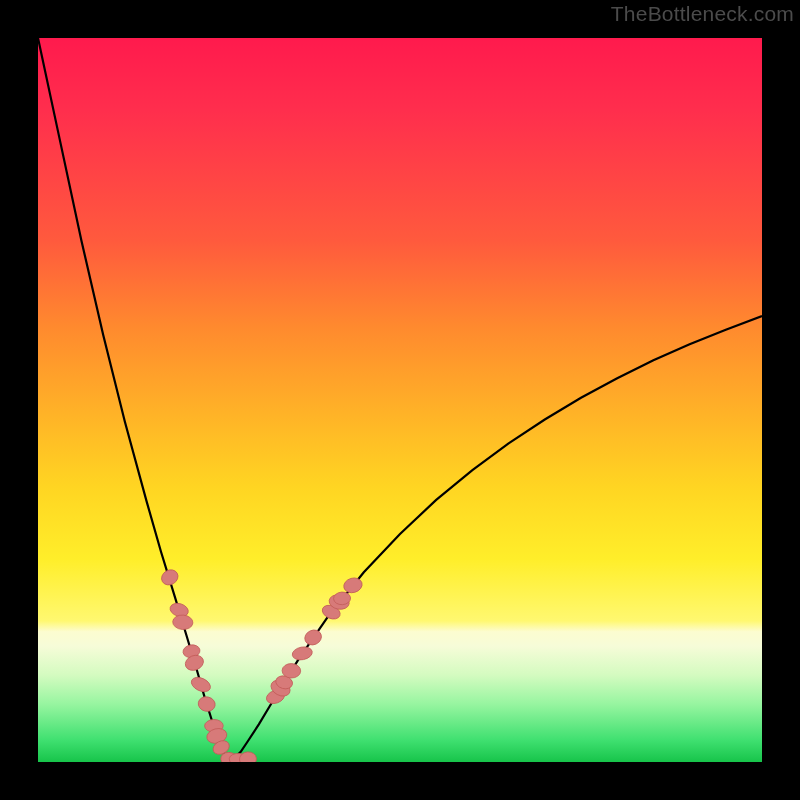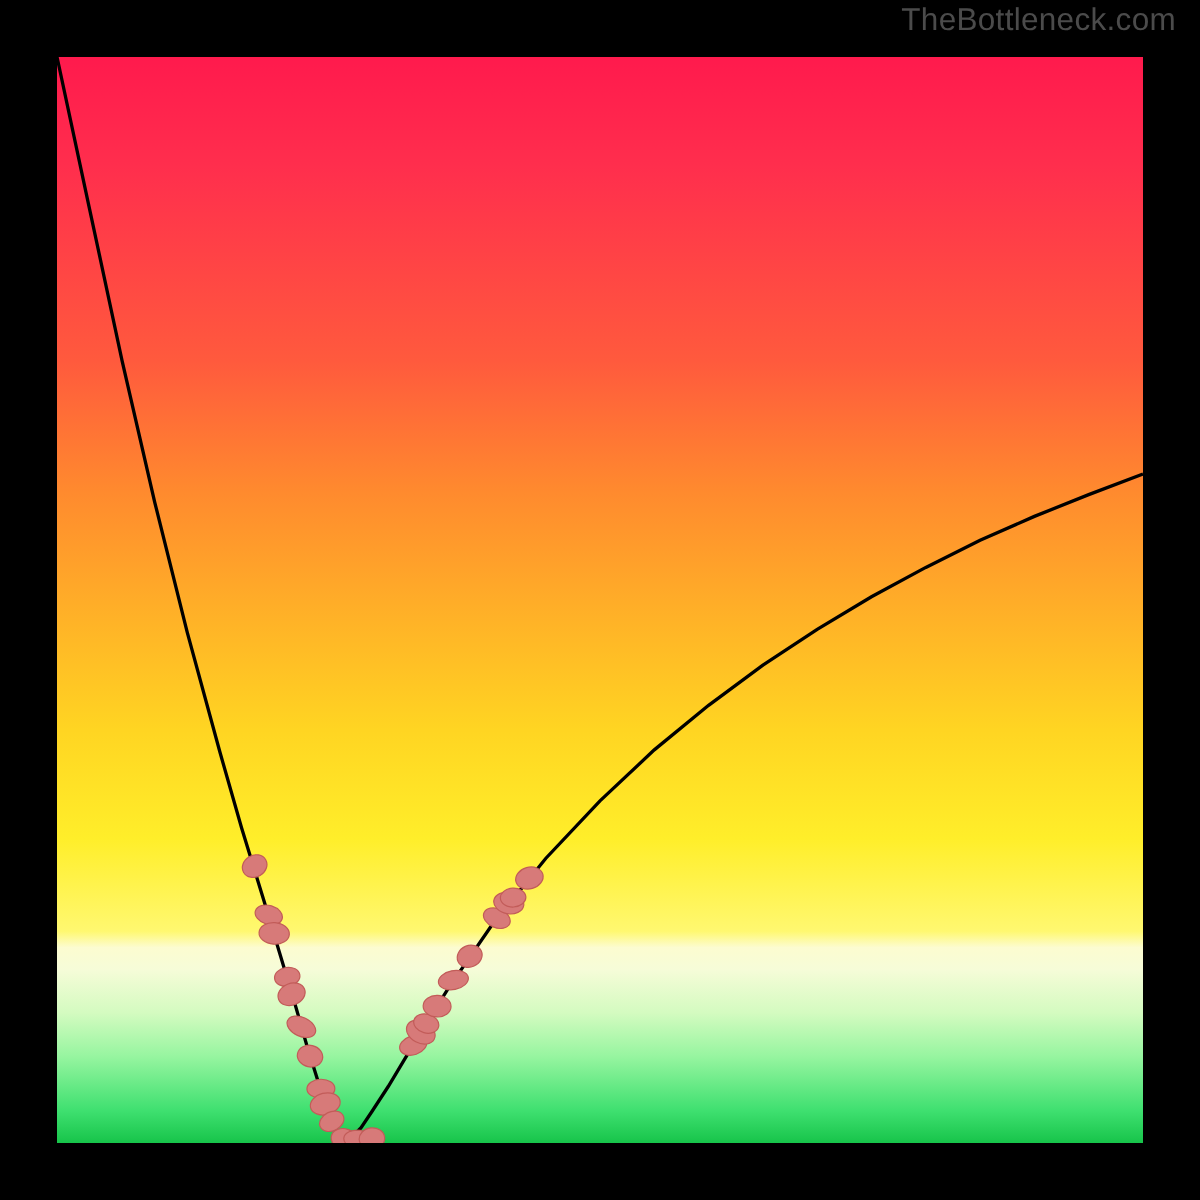--- a/index.html
+++ b/index.html
@@ -40,21 +40,21 @@
       #fcfcd0 82%,
       #f6fcd8 84%,
       #d4fbc0 88%,
       #97f5a0 92%,
       #3fe070 97%,
       #17c44a 100%);
   }
   .watermark {
     position: absolute;
     top: 2px;
-    right: 16px;
+    right: 6px;
     color: #4b4b4b;
     font-size: 21px;
     font-weight: 500;
     letter-spacing: 0.2px;
     user-select: none;
   }
 </style>
 </head>
 <body>
 <div class="outer">

